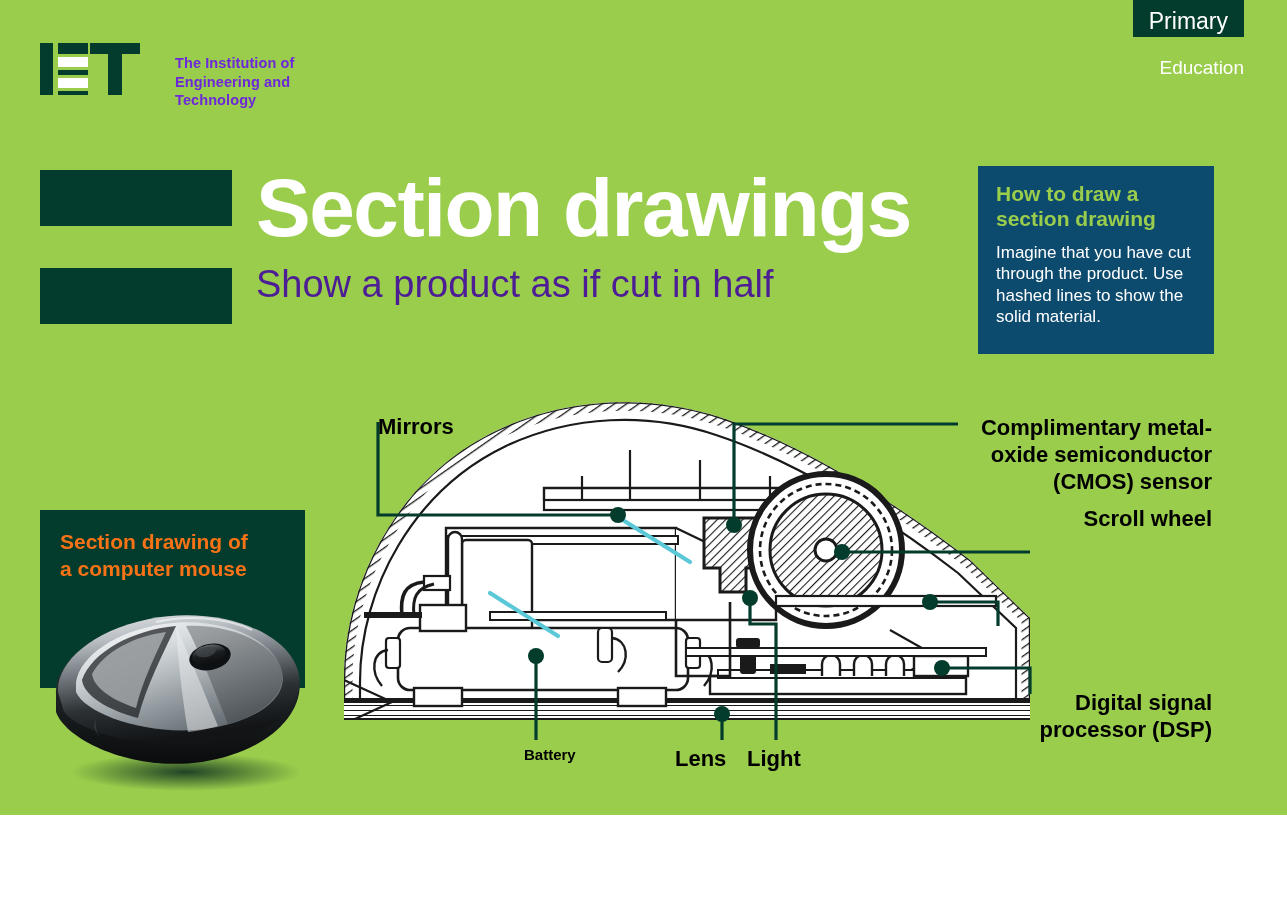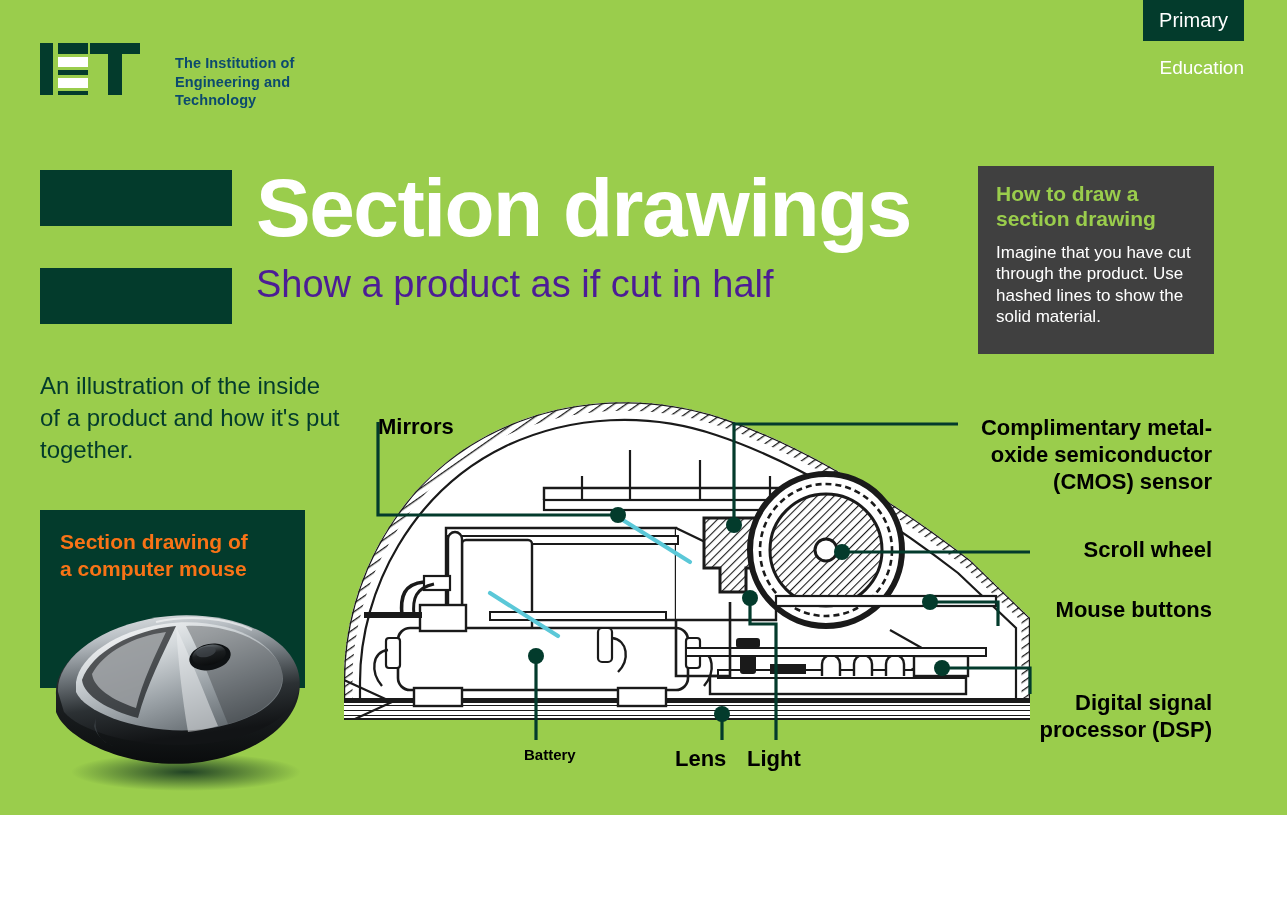--- a/index.html
+++ b/index.html
@@ -13,27 +13,27 @@
   #page {
     position:absolute; left:0; top:0; width:1287px; height:910px;
     background:#9ACD4C;
   }
 
   
   #logo-block { position:absolute; left:40px; top:40px; width:320px; height:60px; }
   #logo-mark { position:absolute; left:0; top:3px; width:100px; height:52px; }
   #logo-text {
     position:absolute; left:135px; top:14px;
-    color:#0c4a6e; font-size:14.5px; font-weight:bold; line-height:1.28;
+    color:#6d28d9; font-size:14.5px; font-weight:bold; line-height:1.28;
     letter-spacing:.1px;
   }
 
   #primary-badge {
     position:absolute; right:43px; top:0; background:#033B2C;
-    color:#ffffff; font-size:20px; padding:10px 16px 11px 16px;
+    color:#ffffff; font-size:23px; padding:10px 16px 4px 16px;
     line-height:1;
   }
   #education-label {
     position:absolute; right:43px; top:58px;
     color:#ffffff; font-size:19px; line-height:1;
   }
 
   
   .title-swatch { position:absolute; background:#033B2C; }
   #swatch-1 { left:40px; top:170px; width:192px; height:56px; }
@@ -45,21 +45,21 @@
     letter-spacing:-1.5px; line-height:1;margin-top:12px;
   }
   #subtitle {
     position:absolute; left:256px; top:265px;
     color:#4c1d95; font-size:38px; line-height:1;
   }
 
   
   #howto-box {
     position:absolute; left:978px; top:166px; width:236px; height:188px;
-    background:#404040; padding:16px 18px;
+    background:#0c4a6e; padding:16px 18px;
   }
   #howto-heading {
     color:#9ACD4C; font-size:21px; font-weight:bold; line-height:1.18;
     margin-bottom:10px;
   }
   #howto-body { color:#ffffff; font-size:17px; line-height:1.27; }
 
   
   #description {
     position:absolute; left:40px; top:370px; width:300px;
@@ -79,21 +79,21 @@
     position:absolute; left:36px; top:600px; width:290px; height:195px;
   }
 
   
   #diagram { position:absolute; left:330px; top:380px; width:730px; height:360px; }
 
   
   .lbl { position:absolute; color:#000000; font-weight:bold; }
   #lbl-mirrors { left:378px; top:414px; font-size:22px; }
   #lbl-cmos { left:900px; top:415px; width:312px; font-size:22px; text-align:right; line-height:1.22; }
-  #lbl-scroll { left:900px; top:537px; width:312px; font-size:22px; text-align:right; }
+  #lbl-scroll { left:900px; top:506px; width:312px; font-size:22px; text-align:right; }
   #lbl-buttons { left:900px; top:597px; width:312px; font-size:22px; text-align:right; }
   #lbl-dsp { left:900px; top:690px; width:312px; font-size:22px; text-align:right; line-height:1.22; }
   #lbl-battery { left:524px; top:746px; font-size:15px; }
   #lbl-lens { left:675px; top:746px; font-size:22px; }
   #lbl-light { left:747px; top:746px; font-size:22px; }
 
   
   #footer-band { position:absolute; left:0; top:815px; width:1287px; height:95px; background:#ffffff; }
 </style>
 </head>
@@ -127,21 +127,20 @@
   <div id="subtitle">Show a product as if cut in half</div>
 
   <div id="howto-box">
     <div id="howto-heading">
       <div>How to draw a</div>
       <div>section drawing</div>
     </div>
     <div id="howto-body">Imagine that you have cut through the product. Use hashed lines to show the solid material.</div>
   </div>
 
-  <div id="description">An illustration of the inside of a product and how it's put together.</div>
 
   <div id="mouse-card">
     <div id="mouse-card-title">
       <div>Section drawing of</div>
       <div>a computer mouse</div>
     </div>
   </div>
 
   <svg id="mouse-photo" viewBox="0 0 290 195">
     <defs>
@@ -331,21 +330,20 @@
 
   <div id="lbl-mirrors" class="lbl">Mirrors</div>
 
   <div id="lbl-cmos" class="lbl">
     <div>Complimentary metal-</div>
     <div>oxide semiconductor</div>
     <div>(CMOS) sensor</div>
   </div>
 
   <div id="lbl-scroll" class="lbl">Scroll wheel</div>
-  <div id="lbl-buttons" class="lbl">Mouse buttons</div>
 
   <div id="lbl-dsp" class="lbl">
     <div>Digital signal</div>
     <div>processor (DSP)</div>
   </div>
 
   <div id="lbl-battery" class="lbl">Battery</div>
   <div id="lbl-lens" class="lbl">Lens</div>
   <div id="lbl-light" class="lbl">Light</div>
 

